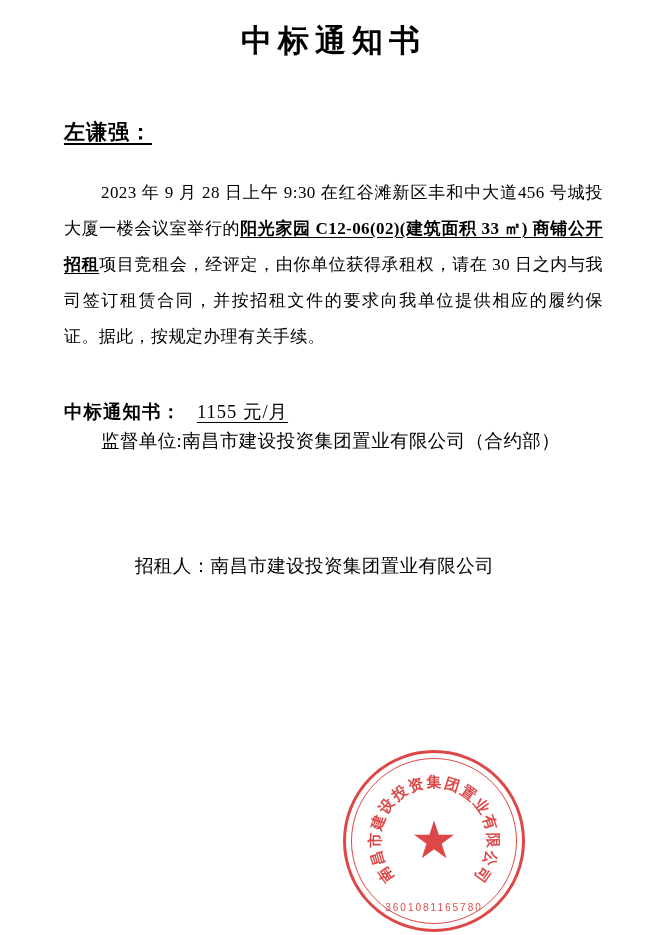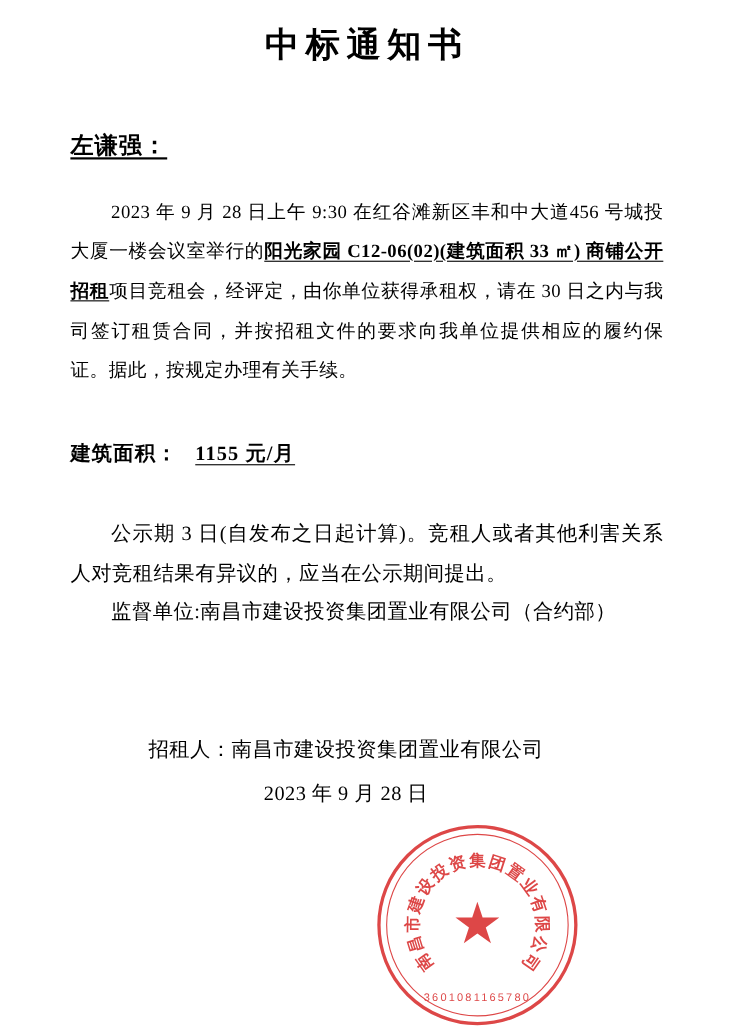--- a/index.html
+++ b/index.html
@@ -59,21 +59,21 @@
   .result-row {
     margin-top: 44px;
     font-size: 18.5px;
     font-weight: bold;
     letter-spacing: 1px;
   }
   .result-label {
     font-weight: bold;
   }
   .result-value {
-    font-weight: bold;
+    font-weight: normal;
     text-decoration: underline;
     text-underline-offset: 4px;
     padding: 0 10px;
     margin-left: 6px;
   }
   .notice-block {
     margin-top: 44px;
     font-size: 18.5px;
     line-height: 36px;
     text-align: justify;
@@ -165,32 +165,30 @@
 
   <div class="doc-title">中标通知书</div>
 
   <div>
     <span class="salutation">左谦强：</span>
   </div>
 
   <div class="body-block indent"><span>2023 年 9 月 28 日上午 9:30 在红谷滩新区丰和中大道456 号城投大厦一楼会议室举行的</span><span class="u-bold">阳光家园 C12-06(02)(建筑面积 33 ㎡) 商铺公开招租</span><span>项目竞租会，经评定，由你单位获得承租权，请在 30 日之内与我司签订租赁合同，并按招租文件的要求向我单位提供相应的履约保证。据此，按规定办理有关手续。</span></div>
 
   <div class="result-row">
-    <span class="result-label">建筑面积：</span><span class="result-value">1155 元/月</span>
-  </div>
-
-  <div class="notice-block indent">公示期 3 日(自发布之日起计算)。竞租人或者其他利害关系人对竞租结果有异议的，应当在公示期间提出。</div>
+    <span class="result-label">中标通知书：</span><span class="result-value">1155 元/月</span>
+  </div>
+
 
   <div class="contact-block">
     <div>监督单位:南昌市建设投资集团置业有限公司（合约部）</div>
   </div>
 
   <div class="signature">
     <div>招租人：南昌市建设投资集团置业有限公司</div>
-    <div>2023 年 9 月 28 日</div>
   </div>
 
   <div class="seal">
     <div class="seal-inner"></div>
     <div class="seal-text" id="seal-text">
         <span style="transform: rotate(-125deg) translate(-50%, -68px) rotate(0deg);">南</span>
         <span style="transform: rotate(-107.143deg) translate(-50%, -68px) rotate(0deg);">昌</span>
         <span style="transform: rotate(-89.2857deg) translate(-50%, -68px) rotate(0deg);">市</span>
         <span style="transform: rotate(-71.4286deg) translate(-50%, -68px) rotate(0deg);">建</span>
         <span style="transform: rotate(-53.5714deg) translate(-50%, -68px) rotate(0deg);">设</span>

